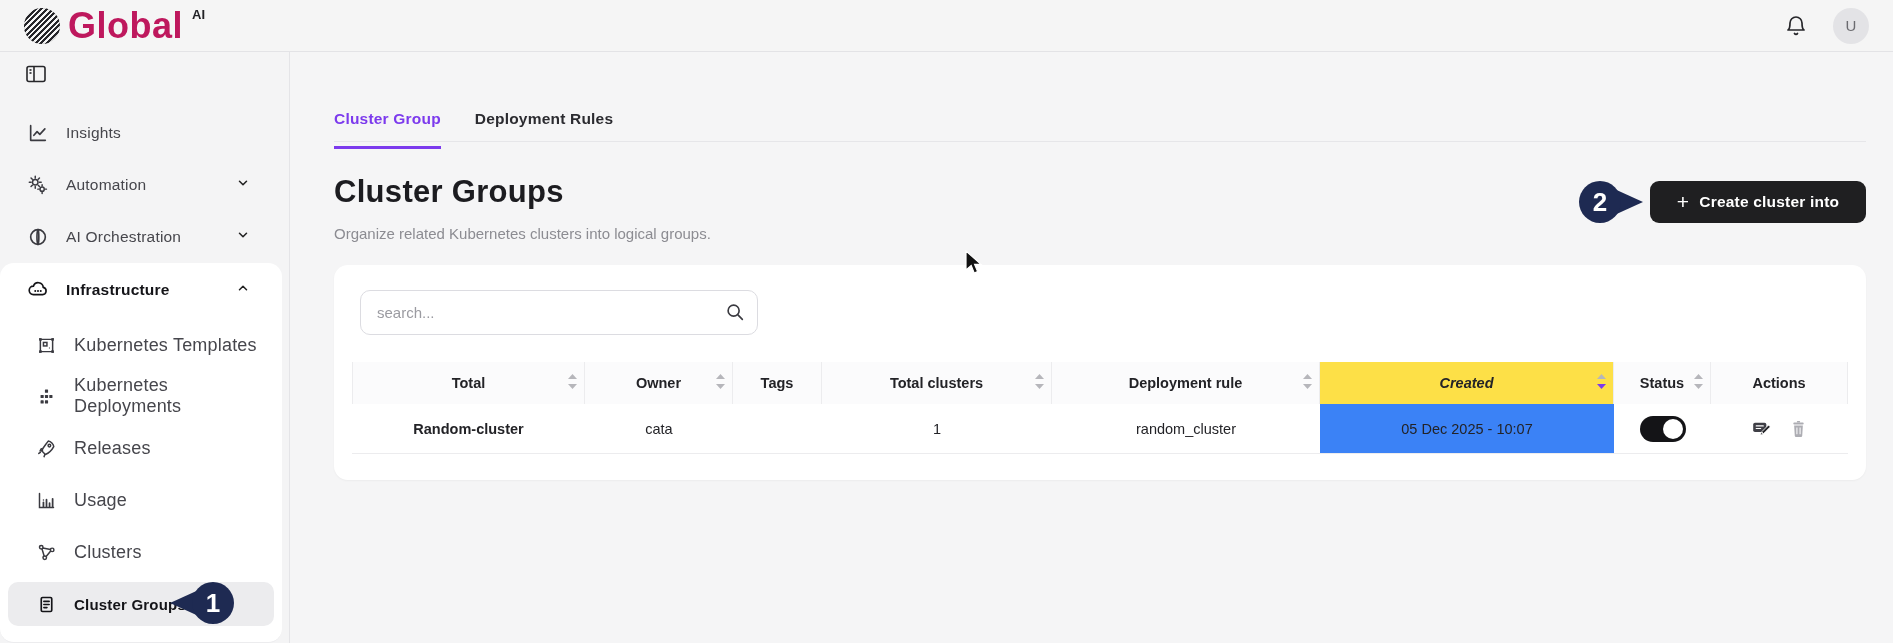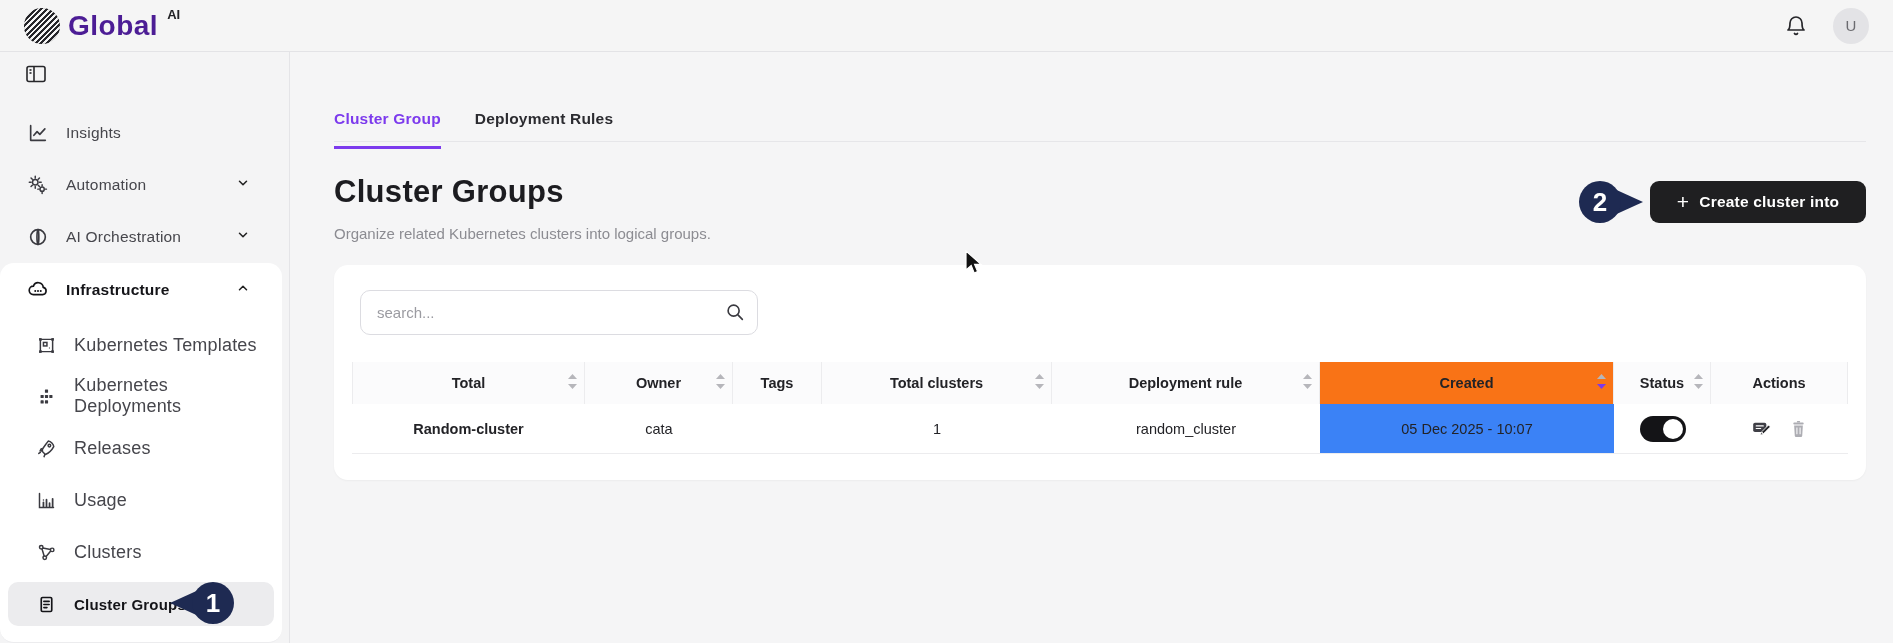--- a/index.html
+++ b/index.html
@@ -8,21 +8,21 @@
   .stage { position:relative; width:1893px; height:643px; }
 
   
   .topbar { position:absolute; left:0; top:0; width:1893px; height:52px;
     background:#f5f5f5; border-bottom:1px solid #e3e3e6; display:flex;
     align-items:center; justify-content:space-between; padding:0 24px; z-index:5;}
   .brand { display:flex; align-items:flex-start; gap:8px; }
   .brand-sphere { width:36px; height:36px; border-radius:50%;
     background:repeating-linear-gradient(135deg,#26262a 0 2px,#f5f5f5 2px 4px);
     box-shadow:inset 0 0 0 1px rgba(0,0,0,.15); }
-  .brand-text { font-size:28px; font-weight:600; color:#4c1d95; letter-spacing:.5px; line-height:36px;}
+  .brand-text { font-size:36px; font-weight:600; color:#be185d; letter-spacing:.5px; line-height:36px;}
   .brand-sup { font-size:13px; font-weight:600; color:#222226; line-height:14px; margin-left:1px;}
   .top-right { display:flex; align-items:center; gap:22px; }
   .bell-btn { width:30px; height:30px; display:flex; align-items:center; justify-content:center; cursor:pointer;}
   .avatar { width:36px; height:36px; border-radius:50%; background:#e3e3e6;
     display:flex; align-items:center; justify-content:center; font-size:15px; color:#6b6b70;}
 
   
   .sidebar { position:absolute; left:0; top:52px; width:290px; height:591px;
     background:#f4f4f5; border-right:1px solid #e4e4e7; }
   .panel-toggle { position:absolute; left:24px; top:10px; width:28px; height:28px; cursor:pointer;}
@@ -68,21 +68,21 @@
     padding:0 47px 0 16px; font-size:15px; color:#333; outline:none;
     font-family:"Liberation Sans",sans-serif; background:#fff;}
   .search-input::placeholder { color:#9b9ba1; }
   .search-icon { position:absolute; right:12px; top:11px; }
 
   .tbl { position:absolute; left:18px; top:97px; width:1496px; }
   .tbl-head { display:flex; height:42px; background:#fbfbfc; }
   .th { position:relative; display:flex; align-items:center; justify-content:center;
     font-size:14.5px; font-weight:bold; color:#232327; border-right:1px solid #ececee; cursor:pointer;}
   .th:first-child { border-left:1px solid #ececee; }
-  .th.hl { background:#f97316; }
+  .th.hl { background:#fde047;font-style:italic; }
   .sorter { position:absolute; right:7px; top:50%; transform:translateY(-50%); }
   .tbl-row { display:flex; height:50px; border-bottom:1px solid #ececee; background:#fff;}
   .td { display:flex; align-items:center; justify-content:center; font-size:14.5px; color:#232327;}
   .td.hl { background:#3b82f6; }
   .td.strong { font-weight:bold; }
   .c0{width:233px}.c1{width:148px}.c2{width:89px}.c3{width:230px}
   .c4{width:268px}.c5{width:294px}.c6{width:97px}.c7{width:137px}
 
   .toggle { width:46px; height:26px; border-radius:13px; background:#141417; position:relative; cursor:pointer;}
   .toggle .knob { position:absolute; right:3px; top:3px; width:20px; height:20px; border-radius:50%; background:#fff;}

